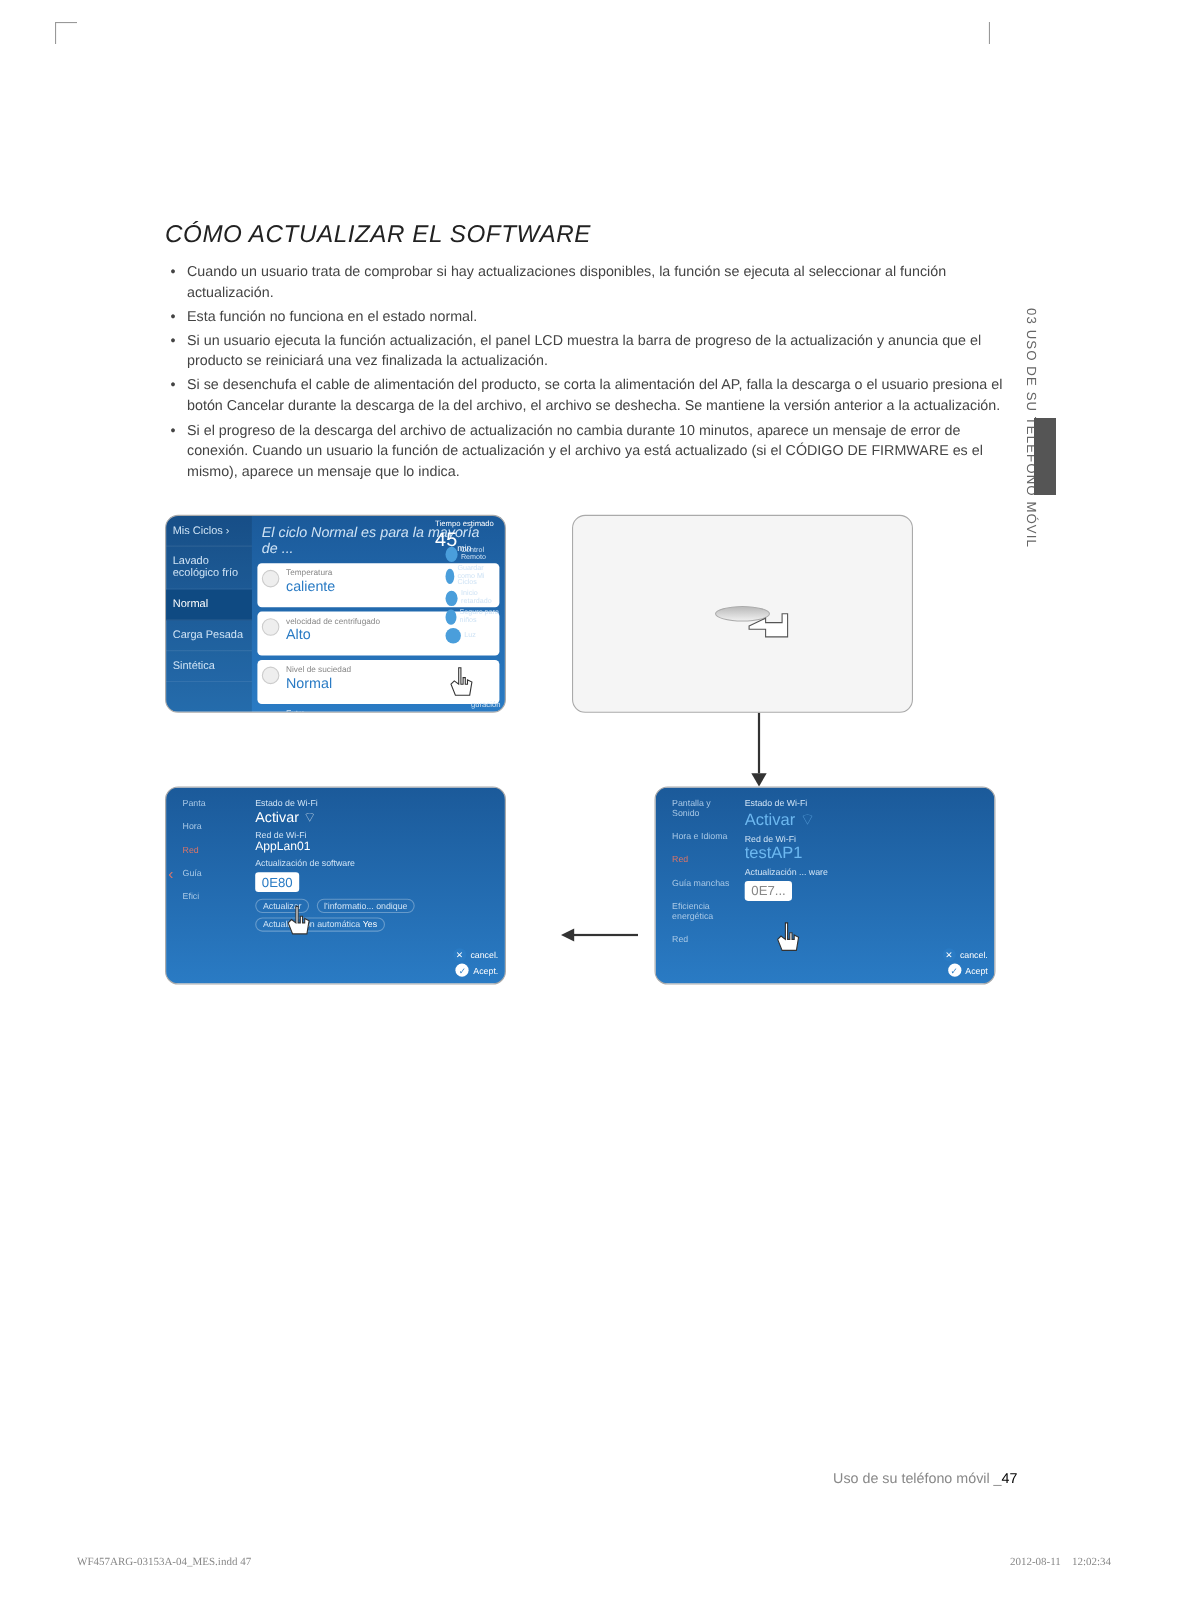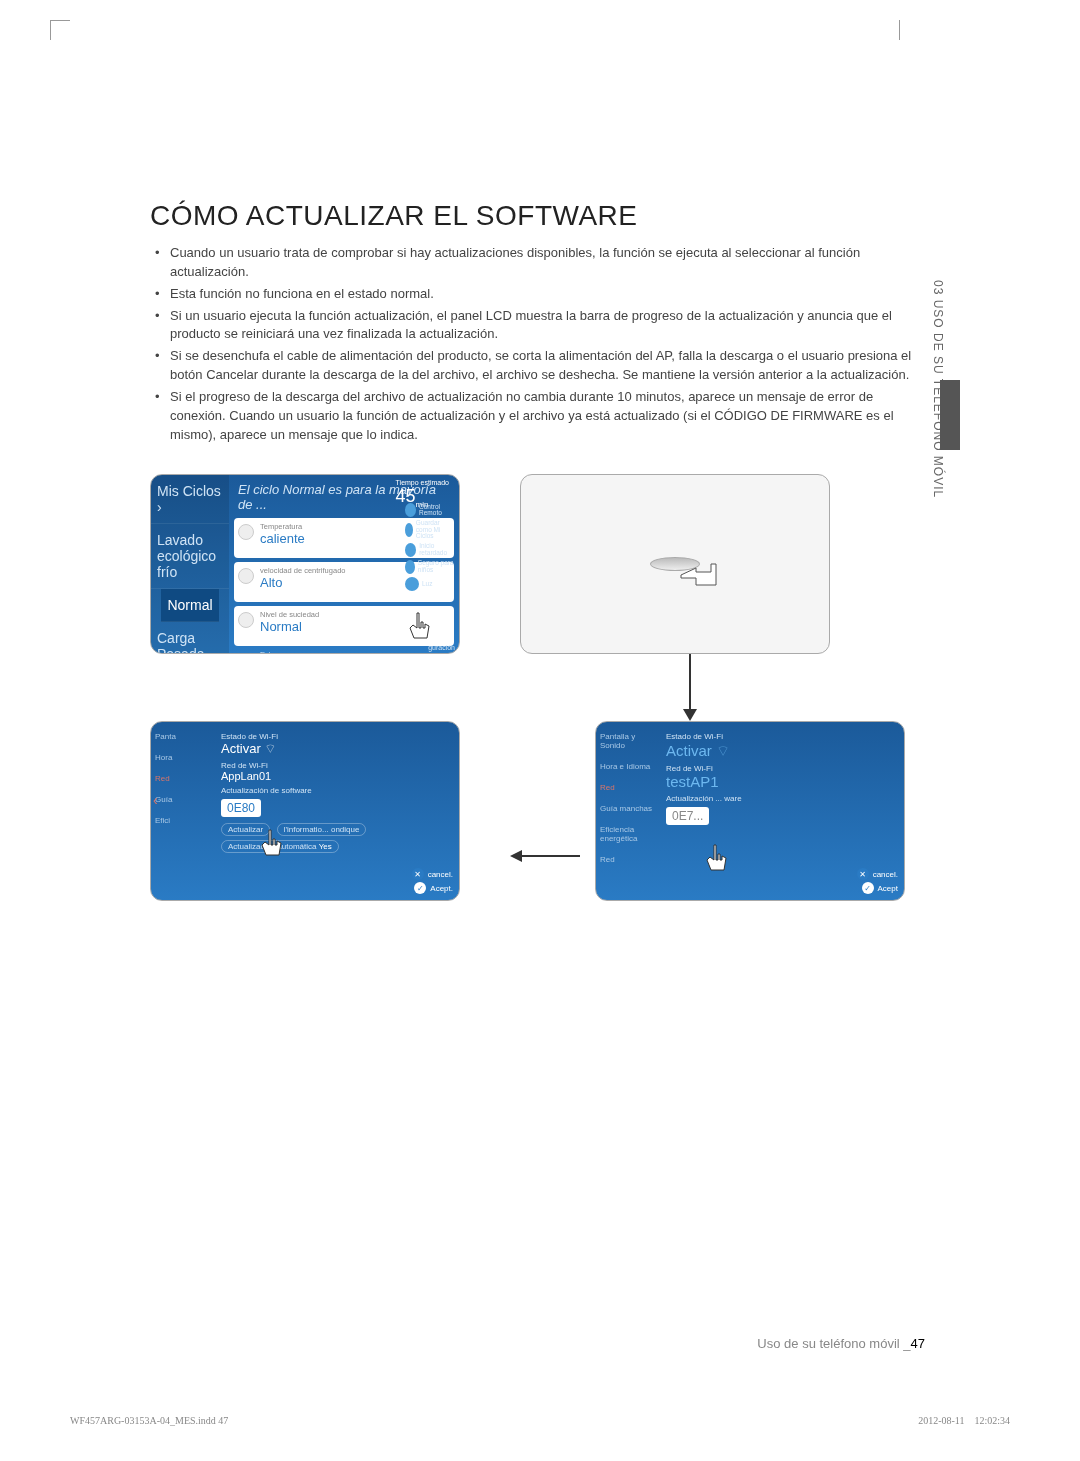--- a/index.html
+++ b/index.html
@@ -1,32 +1,32 @@
 <!DOCTYPE html>
 <html><head>
 <meta charset="utf-8">
 <style>
 * { box-sizing: border-box; margin: 0; padding: 0; }
 body { font-family: Arial, Helvetica, sans-serif; background: #fff; width: 1080px; height: 1461px; position: relative; color: #333; }
 .page { padding: 200px 150px 60px 150px; position: relative; }
 .crop-top { position: absolute; top: 20px; left: 50px; width: 20px; height: 20px; border-left: 1px solid #999; border-top: 1px solid #999; }
 .crop-top-r { position: absolute; top: 20px; right: 180px; width: 1px; height: 20px; border-left: 1px solid #999; }
-h1 { font-size: 28px; font-weight: 500; letter-spacing: 0.5px; margin-bottom: 12px; color: #222; }
+h1 { font-size: 22px; font-weight: 500; letter-spacing: 0.5px; margin-bottom: 12px; color: #222; font-style: italic; }
 ul { list-style: none; }
 ul li { position: relative; padding-left: 20px; font-size: 13px; line-height: 1.45; color: #444; margin-bottom: 3px; }
 ul li::before { content: "•"; position: absolute; left: 5px; }
 .side-tab { position: absolute; right: 120px; top: 275px; width: 45px; height: 330px; display: flex; flex-direction: column; align-items: center; }
 .side-tab-text { writing-mode: vertical-rl; font-size: 12px; color: #666; letter-spacing: 1px; padding: 5px 0; }
 .side-tab-dark { position: absolute; right: 120px; top: 380px; width: 20px; height: 70px; background: #555; }
 .figures { margin-top: 30px; }
 .fig-row { display: flex; gap: 60px; justify-content: flex-start; }
 .fig { width: 310px; height: 180px; border: 1px solid #aaa; border-radius: 12px; position: relative; overflow: hidden; }
 .fig-blue { background: linear-gradient(#1b5a9a, #2a7bc4); color: #fff; display: flex; }
 .fig-gray { background: #f5f5f5; display: flex; align-items: center; justify-content: center; }
-.fig-sidebar { width: 78px; background: rgba(0,0,0,0.12); font-size: 14px; display: flex; flex-direction: column; align-items: center; }
+.fig-sidebar { width: 78px; background: rgba(0,0,0,0.12); font-size: 10px; display: flex; flex-direction: column; }
 .fig-sidebar-item { padding: 8px 6px; color: #cfe3f5; border-bottom: 1px solid rgba(255,255,255,0.08); }
 .fig-sidebar-item.active { background: #0f4a82; color: #fff; }
 .fig-main { flex: 1; padding: 5px; font-size: 9px; }
 .fig-topnote { font-size: 13px; color: #cfe3f5; padding: 2px 4px; font-style: italic; }
 .fig-time { position: absolute; top: 4px; right: 10px; font-size: 18px; color: #fff; }
 .fig-time sub { font-size: 8px; }
 .card { background: #fff; color: #333; border-radius: 4px; margin: 4px 0; padding: 4px 8px 12px 26px; position: relative; }
 .card-label { font-size: 7.5px; color: #888; }
 .card-value { font-size: 13px; color: #2a7bc4; font-weight: 500; }
 .card-icon { position: absolute; left: 4px; top: 6px; width: 16px; height: 16px; border-radius: 50%; background: #eee; border: 1px solid #ccc; }
@@ -50,21 +50,21 @@
 .fig2-btn { font-size: 8px; color: #cfe3f5; border: 1px solid rgba(255,255,255,0.3); border-radius: 8px; padding: 1px 6px; display: inline-block; margin-right: 4px; margin-top: 6px; }
 .bottom-btns { position: absolute; right: 6px; bottom: 6px; font-size: 8px; color: #fff; text-align: right; }
 .bottom-btns div { display: flex; align-items: center; justify-content: flex-end; gap: 4px; margin-top: 2px; }
 .bb-x { width: 12px; height: 12px; border-radius: 50%; background: #2a7bc4; display: inline-flex; align-items: center; justify-content: center; font-size: 8px; }
 .bb-c { width: 12px; height: 12px; border-radius: 50%; background: #fff; color: #2a7bc4; display: inline-flex; align-items: center; justify-content: center; font-size: 8px; }
 .disc-gray { width: 50px; height: 14px; border-radius: 50%; background: linear-gradient(#bbb,#eee); border: 1px solid #aaa; }
 .hand-gray { position: absolute; width: 60px; height: 50px; }
 .footer-line { position: absolute; bottom: 110px; right: 155px; font-size: 13px; color: #888; }
 .footer-line b { color: #000000; font-weight: normal; }
 .print-line { position: absolute; bottom: 35px; left: 70px; right: 70px; display: flex; justify-content: space-between; font-size: 10px; color: #888; font-family: 'Times New Roman', serif; }
-.fig2-sidebar { width: 62px; font-size: 8px; display: flex; flex-direction: column; padding-top: 4px; }
+.fig2-sidebar { width: 62px; font-size: 8px; display: flex; flex-direction: column; padding-top: 4px; margin-left: 11px; }
 .fig2-sidebar div { padding: 6px 4px; color: #a8c8e6; }
 .fig2-sidebar div.red { color: #d8756a; }
 .back-chev { position: absolute; left: 2px; top: 70px; color: #d8756a; font-size: 14px; }
 </style>
 </head>
 <body>
 
 <div class="crop-top"></div>
 <div class="crop-top-r"></div>
 

